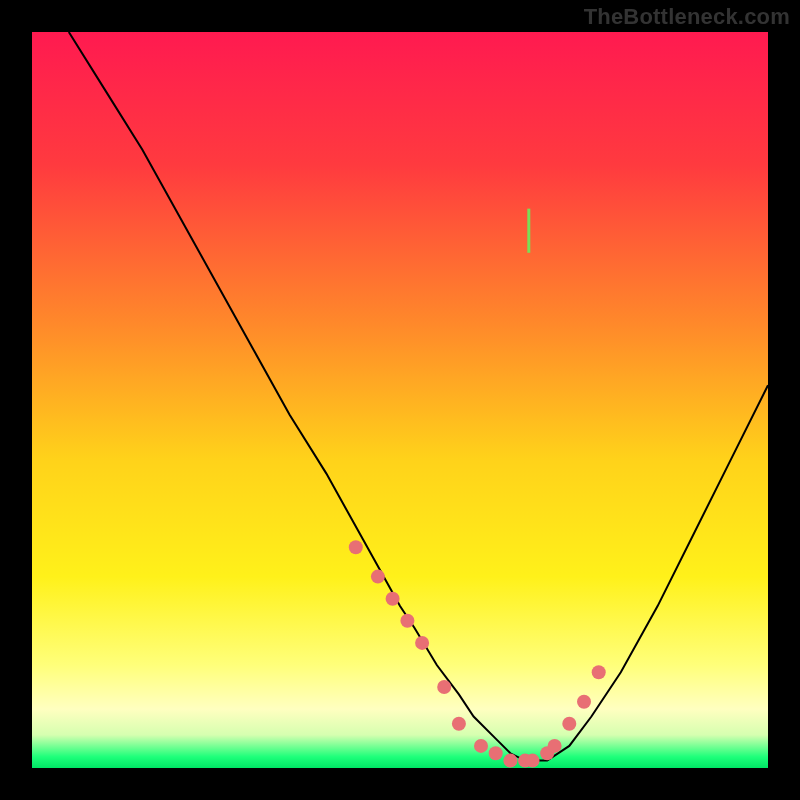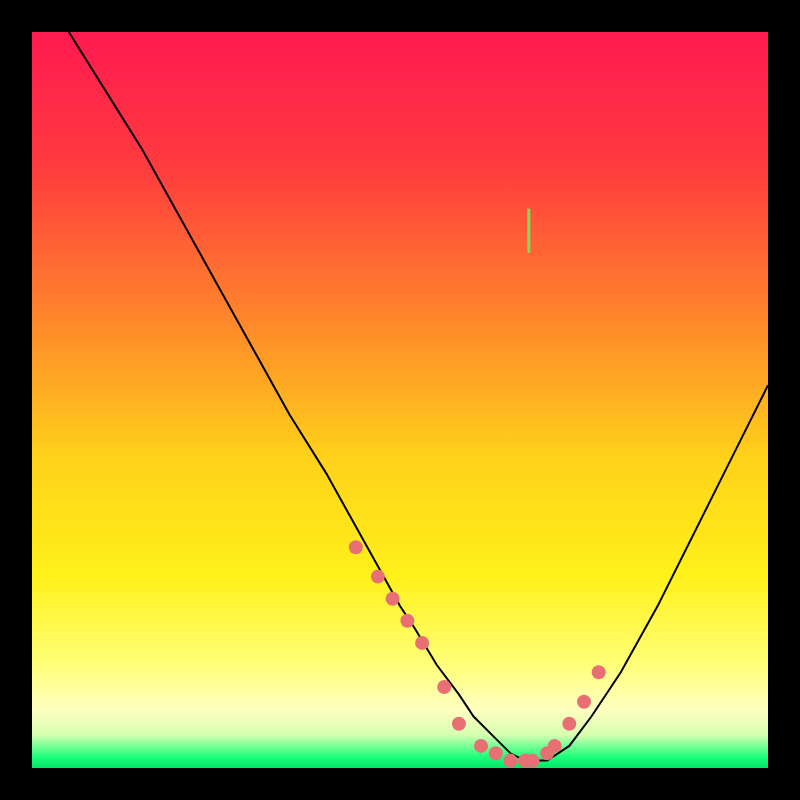--- a/index.html
+++ b/index.html
@@ -30,20 +30,21 @@
     position: absolute;
     top: 0;
     left: 0;
   }
 </style>
 </head>
 <body>
 
 <div class="stage">
 
+  <div class="watermark">TheBottleneck.com</div>
 
   <svg id="chart-svg" width="800" height="800" viewBox="0 0 800 800">
     <defs>
       <linearGradient id="bg-grad" x1="0" y1="0" x2="0" y2="1">
           <stop offset="0%" stop-color="#ff1a50"></stop>
           <stop offset="18%" stop-color="#ff3a3f"></stop>
           <stop offset="40%" stop-color="#ff8a2a"></stop>
           <stop offset="57.99999999999999%" stop-color="#ffd21a"></stop>
           <stop offset="74%" stop-color="#fff11a"></stop>
           <stop offset="86%" stop-color="#ffff7a"></stop>

